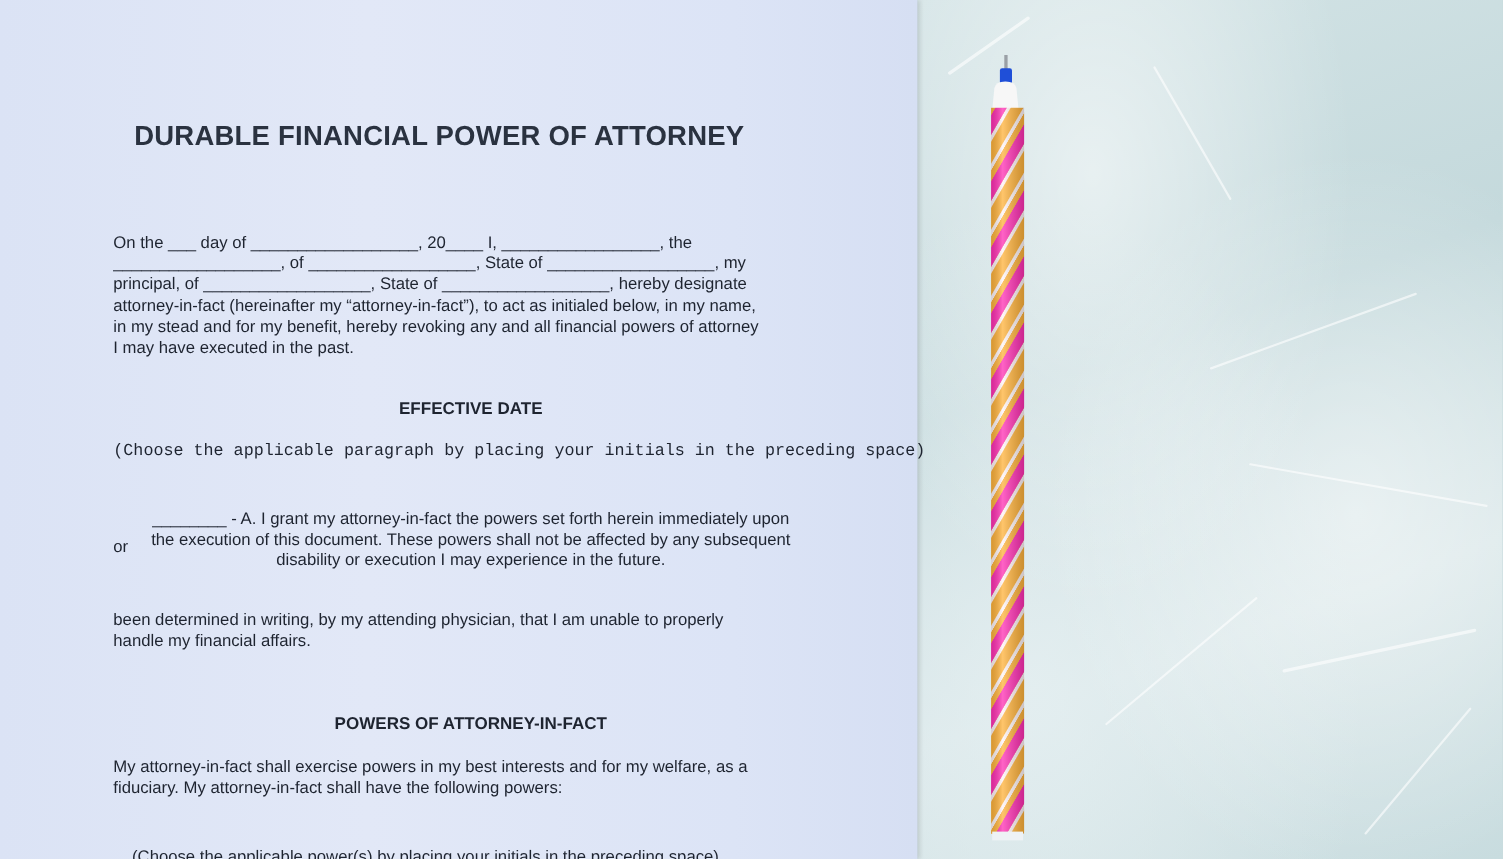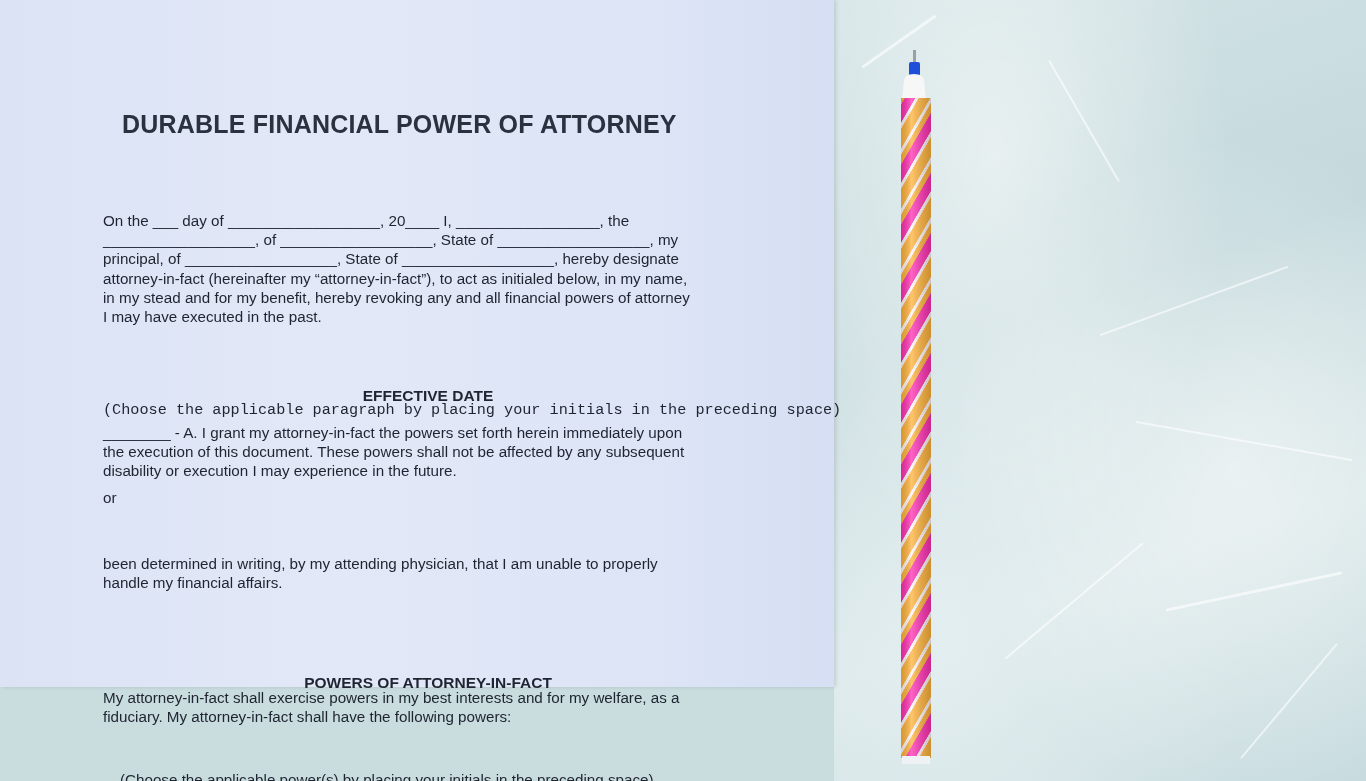--- a/index.html
+++ b/index.html
@@ -11,36 +11,36 @@
   .surface {
     position:absolute; left:834px; top:0; width:532px; height:781px;
     background:
       radial-gradient(ellipse at 30% 20%, rgba(255,255,255,0.55), rgba(255,255,255,0) 45%),
       radial-gradient(ellipse at 75% 60%, rgba(255,255,255,0.5), rgba(255,255,255,0) 50%),
       radial-gradient(ellipse at 20% 80%, rgba(230,240,242,0.8), rgba(230,240,242,0) 50%),
       linear-gradient(160deg, #d4e4e6 0%, #c4d9dc 40%, #d8e6e8 70%, #c8dcdf 100%);
   }
   .streak { position:absolute; background:rgba(255,255,255,0.6); border-radius:2px; }
   .paper {
-    position:absolute; left:0; top:0; width:834px; height:687px;
+    position:absolute; left:0; top:0; width:834px; height:781px;
     background: linear-gradient(90deg, #dbe3f5 0%, #e2e8f7 40%, #dce4f6 80%, #d6dff3 100%);
     box-shadow: 2px 0 4px rgba(0,0,0,0.12);
   }
   .title {
     position:absolute; left:122px; top:110px; width:610px;
     font-size:25px; font-weight:bold; color:#2a3240; letter-spacing:0.2px;
     white-space:nowrap;
   }
   .para {
     position:absolute; left:103px; width:650px;
     font-size:15.2px; line-height:19.2px; color:#1e2430;
   }
   .heading {
     position:absolute; left:103px; width:650px; text-align:center;
-    font-size:15.5px; font-weight:bold; color:#1e2430;margin-top:24px;
+    font-size:15.5px; font-weight:bold; color:#1e2430;
   }
   .line { white-space:nowrap; display:block; }
   .pen {
     position:absolute; left:898px; top:50px; width:36px; height:720px;
   }
 </style>
 </head>
 <body>
 
 <div class="surface">
@@ -64,21 +64,21 @@
     <span class="line">in my stead and for my benefit, hereby revoking any and all financial powers of attorney</span>
     <span class="line">I may have executed in the past.</span>
   </div>
 
   <div class="heading" style="top:363px;left:103px;width:650px;">EFFECTIVE DATE</div>
 
   <div class="para" style="top:401px;font-family:Liberation Mono, monospace;">
     <span class="line">(Choose the applicable paragraph by placing your initials in the preceding space)</span>
   </div>
 
-  <div class="para" style="top:423px;">
+  <div class="para" style="top:462px;text-align:center;">
     <span class="line">________ - A. I grant my attorney-in-fact the powers set forth herein immediately upon</span>
     <span class="line">the execution of this document. These powers shall not be affected by any subsequent</span>
     <span class="line">disability or execution I may experience in the future.</span>
   </div>
 
   <div class="para" style="top:488px;">
     <span class="line">or</span>
   </div>
 
   <div class="para" style="top:554px;">

